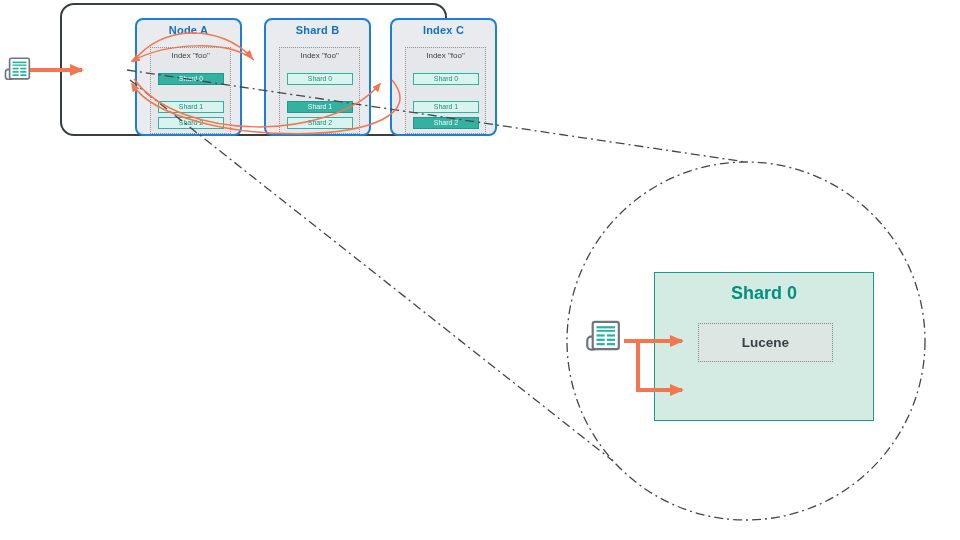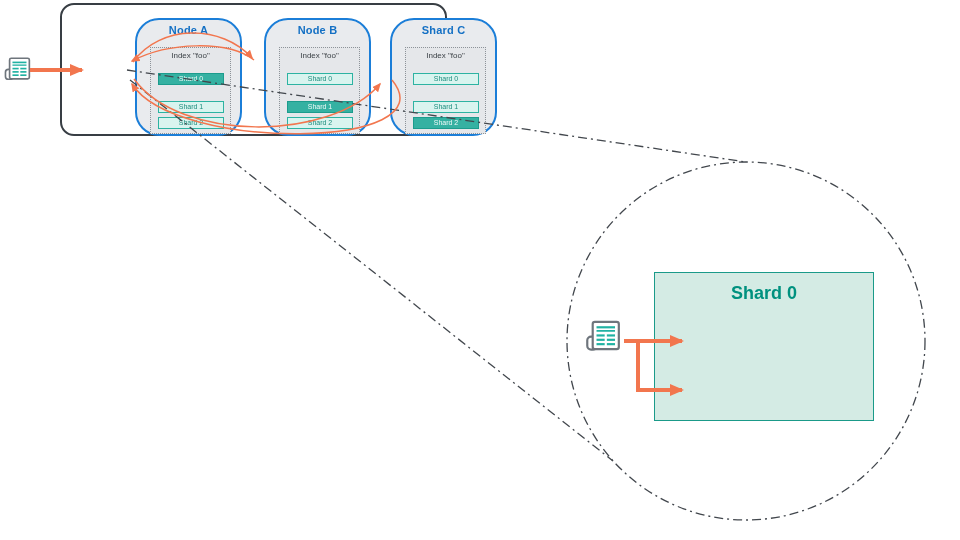--- a/index.html
+++ b/index.html
@@ -9,21 +9,21 @@
     font-family:"Liberation Sans", sans-serif;
   }
   
   .cluster{
     position:absolute;left:60px;top:3px;width:387px;height:133px;
     background:#ffffff;border:2px solid #383e44;border-radius:14px;
     box-sizing:border-box;
   }
   .node{
     position:absolute;top:13px;width:107px;height:118px;
-    background:#e9ebee;border:2px solid #1b7ed8;border-radius:24px;
+    background:#e9ebee;border:2px solid #1b7ed8;border-radius:8px;
     box-sizing:border-box;
   }
   .node-a{left:73px;} .node-b{left:202px;} .node-c{left:328px;}
   .node-title{
     text-align:center;margin-top:4px;font-size:11px;font-weight:bold;
     color:#1470c4;letter-spacing:.2px;
   }
   .index-box{
     position:absolute;left:13px;top:27px;width:81px;height:87px;
     background:#e5e7ea;border:1px dotted #8d9399;box-sizing:border-box;
@@ -70,42 +70,43 @@
       <div class="node-title">Node A</div>
       <div class="index-box">
         <div class="index-label">Index "foo"</div>
         <div class="shard s0 primary">Shard 0</div>
         <div class="shard s1">Shard 1</div>
         <div class="shard s2">Shard 2</div>
       </div>
     </div>
 
     <div class="node node-b">
-      <div class="node-title">Node B</div>
+      <div class="node-title">Shard B</div>
       <div class="index-box">
         <div class="index-label">Index "foo"</div>
         <div class="shard s0">Shard 0</div>
         <div class="shard s1 primary">Shard 1</div>
         <div class="shard s2">Shard 2</div>
       </div>
     </div>
 
     <div class="node node-c">
-      <div class="node-title">Shard C</div>
+      <div class="node-title">Index C</div>
       <div class="index-box">
         <div class="index-label">Index "foo"</div>
         <div class="shard s0">Shard 0</div>
         <div class="shard s1">Shard 1</div>
         <div class="shard s2 primary">Shard 2</div>
       </div>
     </div>
   </div>
 
   <div class="zoom-panel">
     <div class="zoom-title">Shard 0</div>
+    <div class="component-box comp-0">Lucene</div>
   </div>
 
   <svg class="doc-icon doc-small" width="28" height="26" viewBox="0 0 34 31">
     <rect x="3" y="16" width="9" height="12" rx="3.5" fill="#ffffff" stroke="#6e757c" stroke-width="2"></rect>
     <rect x="8" y="2.5" width="24" height="25" rx="2" fill="#ffffff" stroke="#6e757c" stroke-width="2"></rect>
     <rect x="11.5" y="6.5" width="17" height="2" fill="#20b2a3"></rect>
     <rect x="11.5" y="10" width="17" height="1.6" fill="#20b2a3"></rect>
     <rect x="11.5" y="14" width="7.5" height="2" fill="#20b2a3"></rect>
     <rect x="21" y="14" width="7.5" height="2" fill="#20b2a3"></rect>
     <rect x="11.5" y="18" width="7.5" height="2" fill="#20b2a3"></rect>

